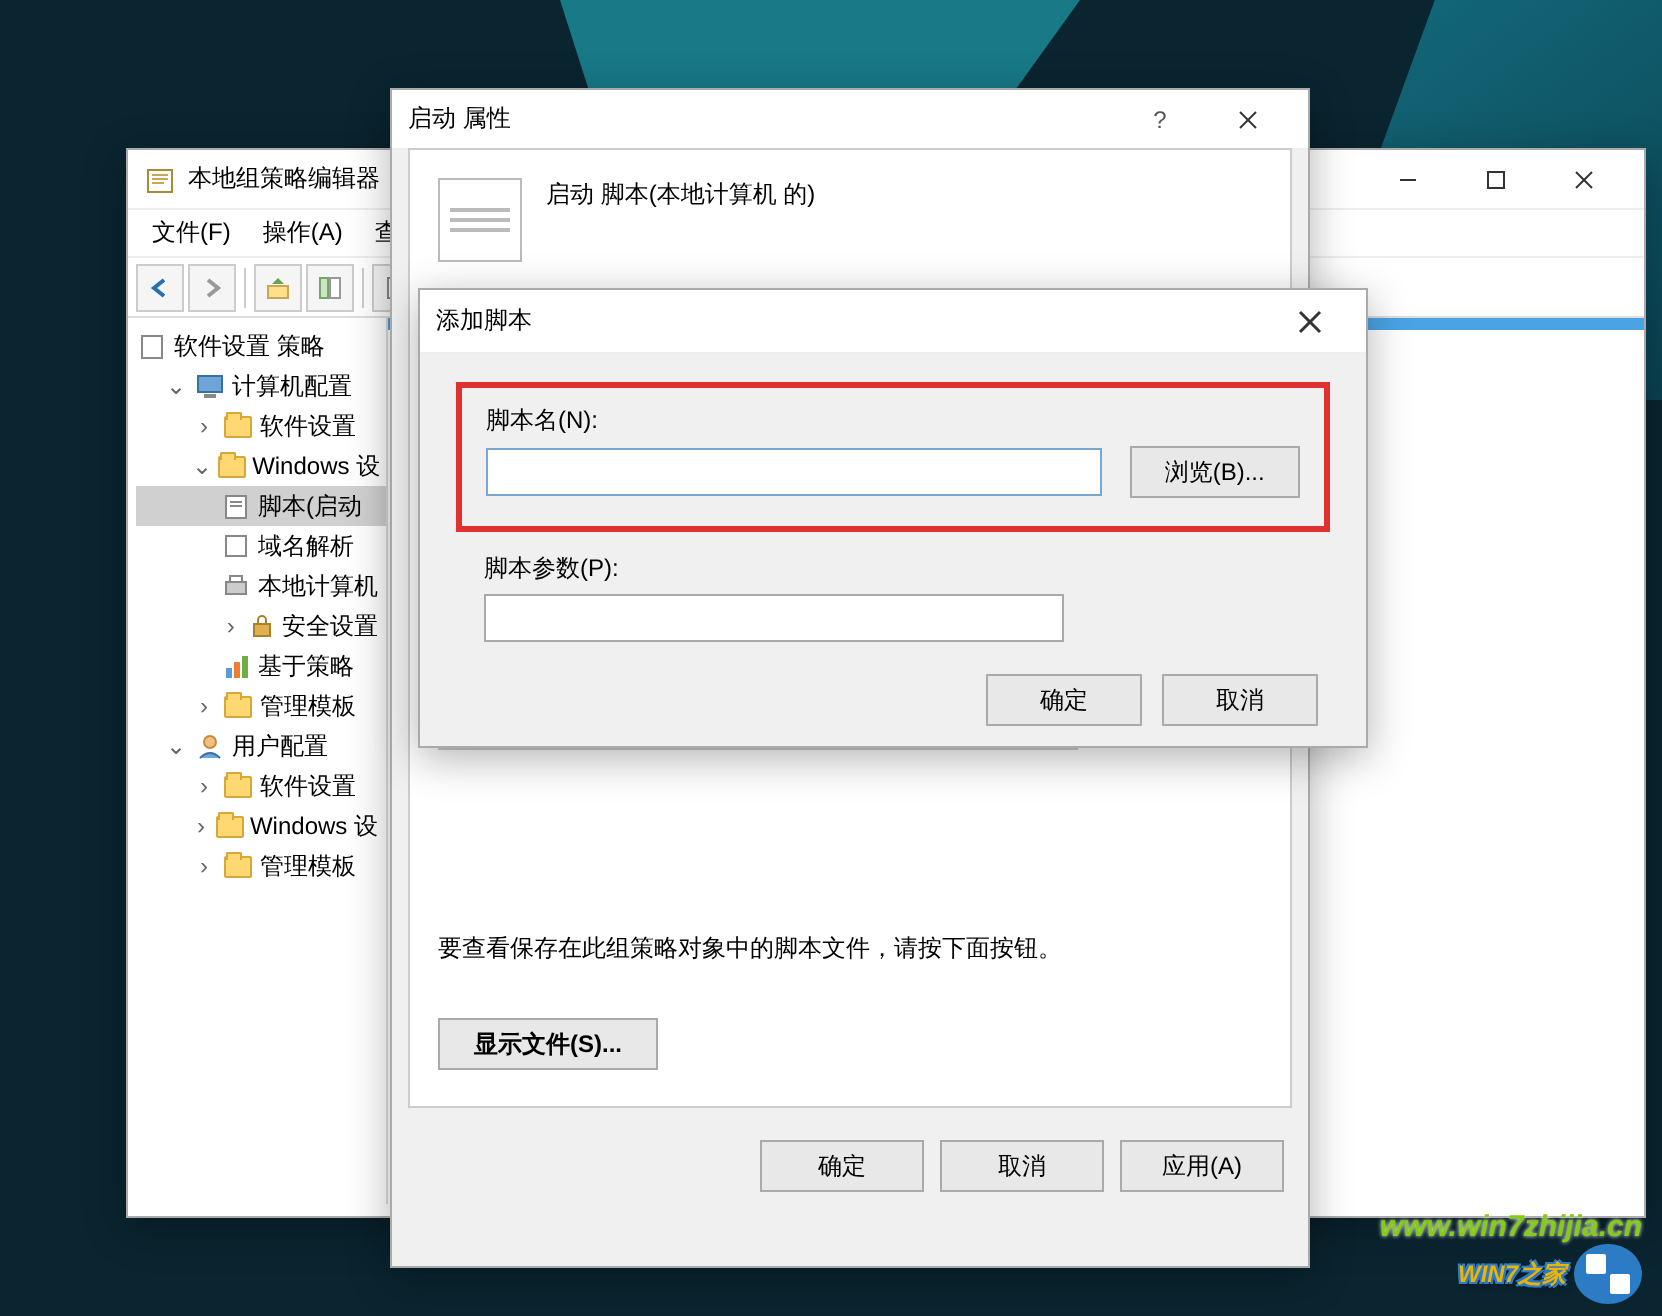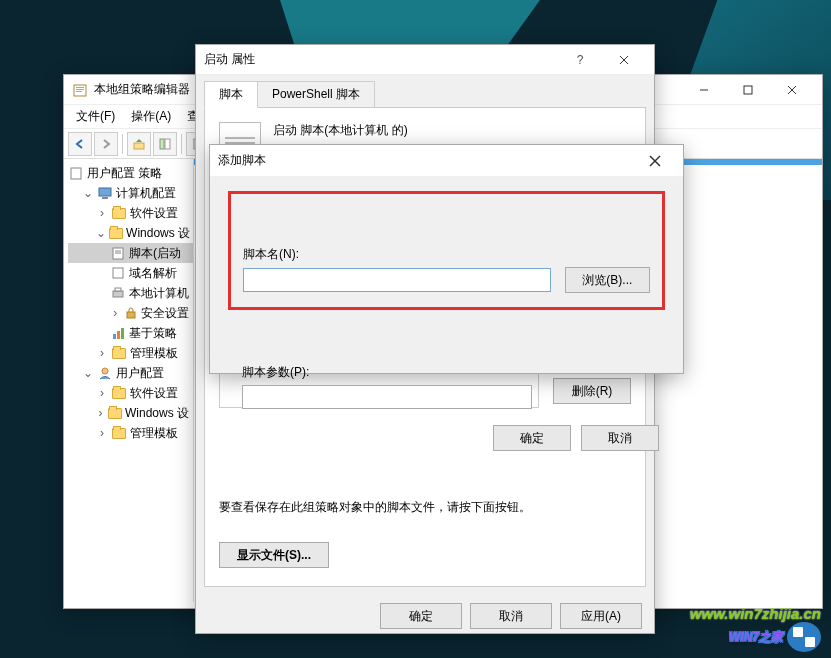--- a/index.html
+++ b/index.html
@@ -56,32 +56,32 @@
 .showfiles .btn { width: 110px; font-weight: bold; }
 .dlg-btns { display:flex; justify-content:flex-end; gap:8px; padding: 8px 12px 12px; }
 .dlg-btns .btn { width: 82px; }
 
 
 .addscript { left: 209px; top: 144px; width: 475px; height: 230px; background:#f0f0f0; z-index:10; }
 .addscript .titlebar { background:#fff; height:32px; }
 .addscript .closebtn { width:40px; height:28px; display:flex; align-items:center; justify-content:center; cursor:pointer; font-size:14px;}
 .as-body { padding: 14px 18px; }
 .redbox { border: 3px solid #e03030; padding: 8px 12px 14px 12px; }
-.field-row { margin-bottom: 4px; margin-top: 44px; }
+.field-row { margin-bottom: 4px; }
 .input-row { display:flex; gap:14px; align-items:center; }
 .text-input { height:24px; border:1px solid #79a7d4; background:#fff; padding:0 4px; outline:none; }
 .text-input.plain { border:1px solid #aaa; }
 .w310 { width: 310px; }
 .w290 { width: 290px; }
 .as-btns { display:flex; justify-content:flex-end; gap:10px; margin-top: 16px; padding-right: 6px;}
 
 
 .wm { position:absolute; right:10px; bottom:6px; text-align:right; pointer-events:none; }
 .wm-url { color:#84cc16; font-style:italic; font-weight:bold; font-size:15px; text-shadow:0 0 2px #fff; }
-.wm-logo { font-size:26px; font-weight:bold; font-style:italic; color:#8b5cf6; text-shadow: 1px 1px 0 #2c7cc5, -1px -1px 0 #2c7cc5, 1px -1px 0 #2c7cc5, -1px 1px 0 #2c7cc5, 2px 2px 3px rgba(0,0,0,0.5); display:flex; align-items:center; justify-content:flex-end; gap:4px;}
+.wm-logo { font-size:26px; font-weight:bold; font-style:italic; color:#eab308; text-shadow: 1px 1px 0 #2c7cc5, -1px -1px 0 #2c7cc5, 1px -1px 0 #2c7cc5, -1px 1px 0 #2c7cc5, 2px 2px 3px rgba(0,0,0,0.5); display:flex; align-items:center; justify-content:flex-end; gap:4px;}
 .wm-flag { width:34px; height:30px; background:#2c7cc5; border-radius:50%; display:inline-flex; align-items:center; justify-content:center; position:relative; }
 .wm-flag::before { content:""; position:absolute; width:10px; height:10px; background:#fff; top:5px; left:6px; border-radius:1px;}
 .wm-flag::after { content:""; position:absolute; width:10px; height:10px; background:#fff; bottom:5px; right:6px; border-radius:1px;}
 </style>
 </head>
 <body>
 
 <div class="bg-shape bg1"></div>
 <div class="bg-shape bg2"></div>
 
@@ -154,21 +154,21 @@
       </div>
   </div>
   <div class="body-area">
     <div class="tree">
       <div class="tree-item">
         <span class="ticon">
             <svg width="14" height="14">
               <rect x="2" y="2" width="10" height="11" fill="#fff" stroke="#888"></rect>
             </svg>
           </span>
-        <span>用户配置 策略</span>
+        <span>软件设置 策略</span>
       </div>
       <div class="tree-item ind1">
         <span class="tw">⌄</span>
         <span class="ticon">
             <svg width="14" height="14">
               <rect x="1" y="2" width="12" height="8" fill="#6fa5d8" stroke="#3a6fa3"></rect>
               <rect x="4" y="11" width="6" height="2" fill="#888"></rect>
             </svg>
           </span>
         <span>计算机配置</span>
@@ -285,24 +285,20 @@
     <div class="winbtns">
       <div class="winbtn">?</div>
       <div class="winbtn">
           <svg width="10" height="10">
             <line x1="1" y1="1" x2="9" y2="9" stroke="#333"></line>
             <line x1="9" y1="1" x2="1" y2="9" stroke="#333"></line>
           </svg>
         </div>
     </div>
   </div>
-  <div class="tabs">
-    <div class="tab active">脚本</div>
-    <div class="tab">PowerShell 脚本</div>
-  </div>
   <div class="tabpanel">
     <div class="hdr-row">
       <div class="doc-icon">
           <div></div>
           <div></div>
           <div></div>
         </div>
       <span>启动 脚本(本地计算机 的)</span>
     </div>
     <div class="list-area" style="width:320px;">

